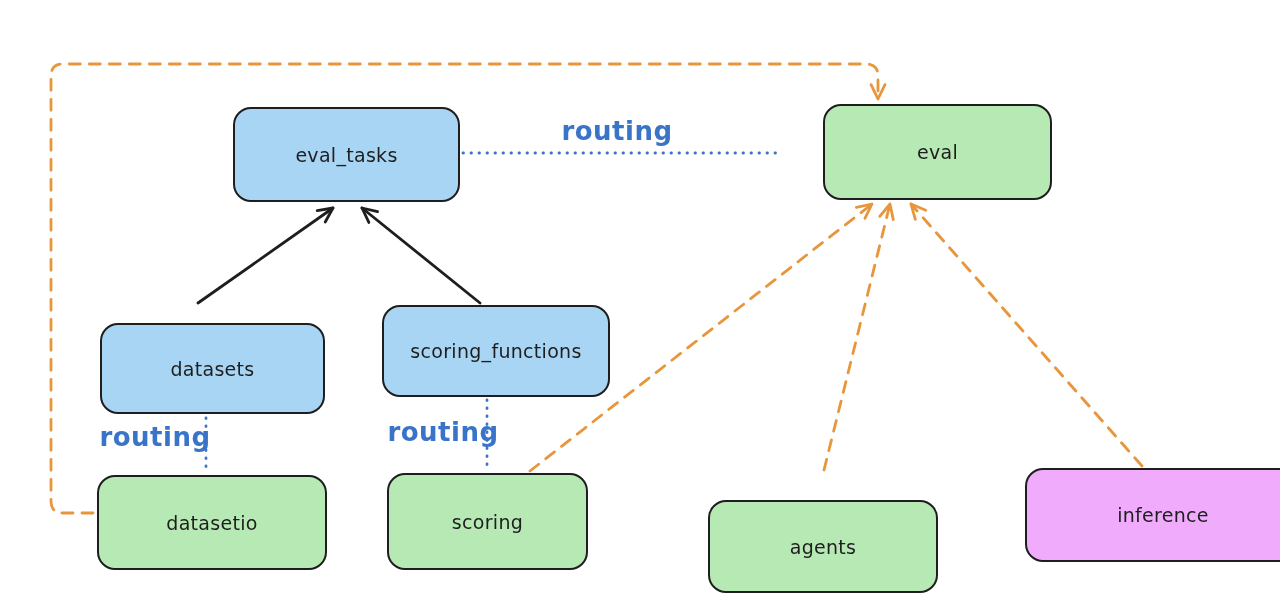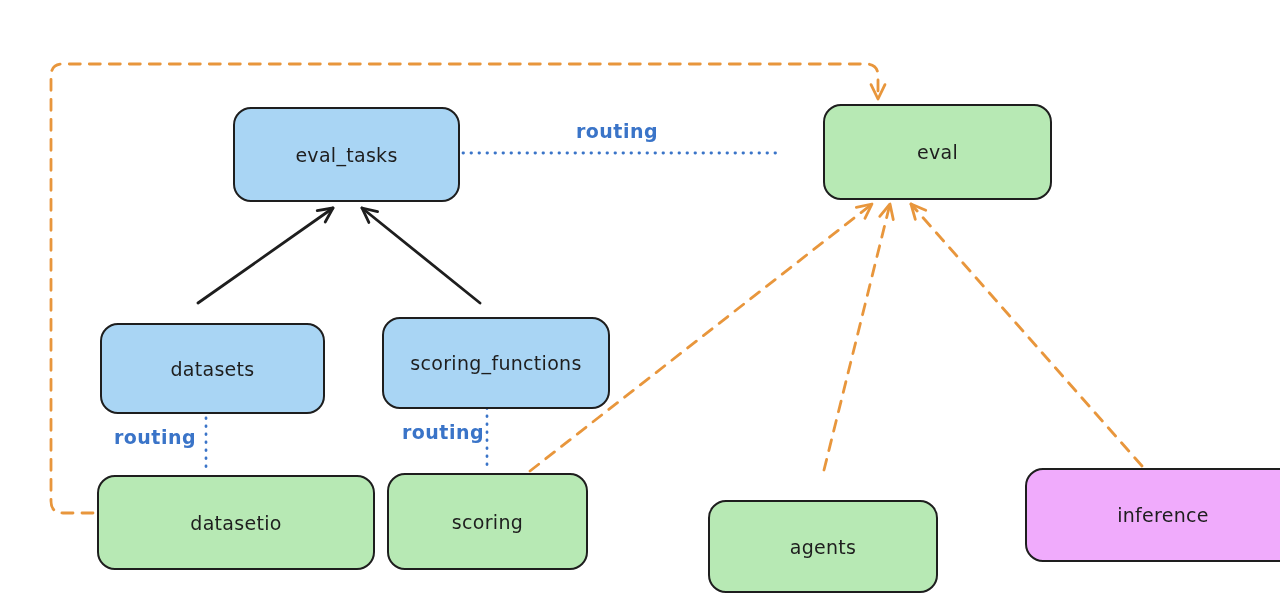--- a/index.html
+++ b/index.html
@@ -24,21 +24,21 @@
     display: flex;
     align-items: center;
     justify-content: center;
     font-size: 19px;
     color: #1e1e1e;
     letter-spacing: 0.3px;
   }
   .edge-label {
     position: absolute;
     transform: translate(-50%, -50%);
-    font-size: 19px;
+    font-size: 26px;
     font-weight: 600;
     letter-spacing: 0.5px;
     white-space: nowrap;
   }
 </style>
 </head>
 <body>
 
 <div class="canvas">
   <svg class="edges-svg" viewBox="0 0 1280 596" xmlns="http://www.w3.org/2000/svg">
@@ -61,24 +61,24 @@
   <div id="nodes-layer">
       <div class="node" style="left: 233px; top: 107px; width: 227px; height: 95px; background: rgb(169, 213, 244);">
         <span class="node-label">eval_tasks</span>
       </div>
       <div class="node" style="left: 786px; top: 104px; width: 229px; height: 96px; background: rgb(183, 233, 180); margin-left: 37px;">
         <span class="node-label">eval</span>
       </div>
       <div class="node" style="left: 100px; top: 307px; width: 225px; height: 91px; background: rgb(169, 213, 244); margin-top: 16px;">
         <span class="node-label">datasets</span>
       </div>
-      <div class="node" style="left: 382px; top: 305px; width: 228px; height: 92px; background: rgb(169, 213, 244); margin-top: 12px;">
+      <div class="node" style="left: 382px; top: 305px; width: 228px; height: 92px; background: rgb(169, 213, 244);">
         <span class="node-label">scoring_functions</span>
       </div>
-      <div class="node" style="left: 97px; top: 475px; width: 278px; height: 95px; background: rgb(183, 233, 180);">
+      <div class="node" style="left: 97px; top: 475px; width: 230px; height: 95px; background: rgb(183, 233, 180);">
         <span class="node-label">datasetio</span>
       </div>
       <div class="node" style="left: 387px; top: 473px; width: 201px; height: 97px; background: rgb(183, 233, 180);">
         <span class="node-label">scoring</span>
       </div>
       <div class="node" style="left: 708px; top: 472px; width: 230px; height: 93px; background: rgb(183, 233, 180); margin-top: 28px;">
         <span class="node-label">agents</span>
       </div>
       <div class="node" style="left: 1025px; top: 468px; width: 276px; height: 94px; background: #f0abfc;">
         <span class="node-label">inference</span>

